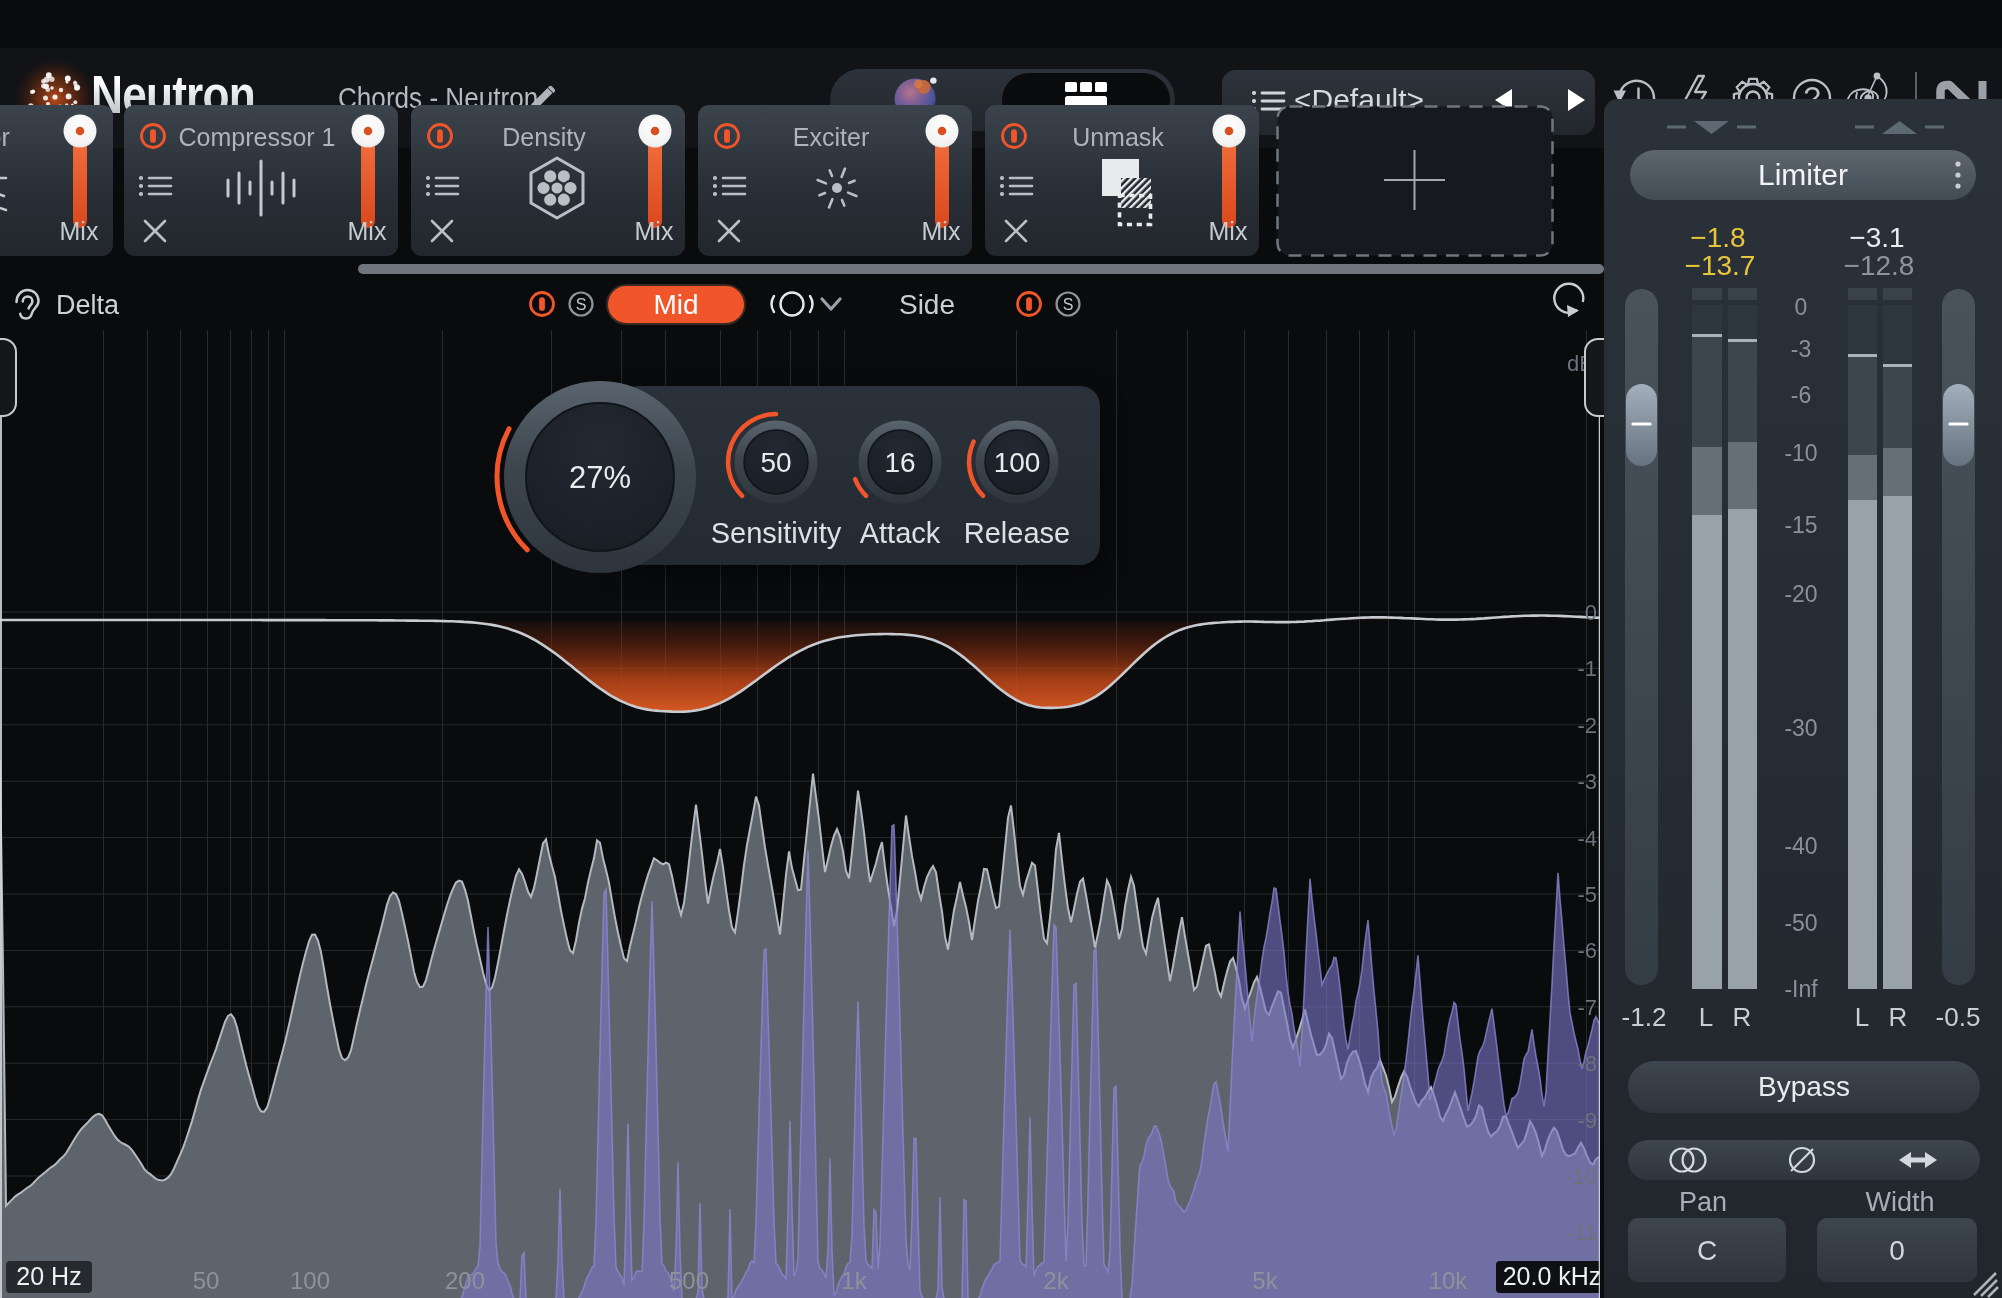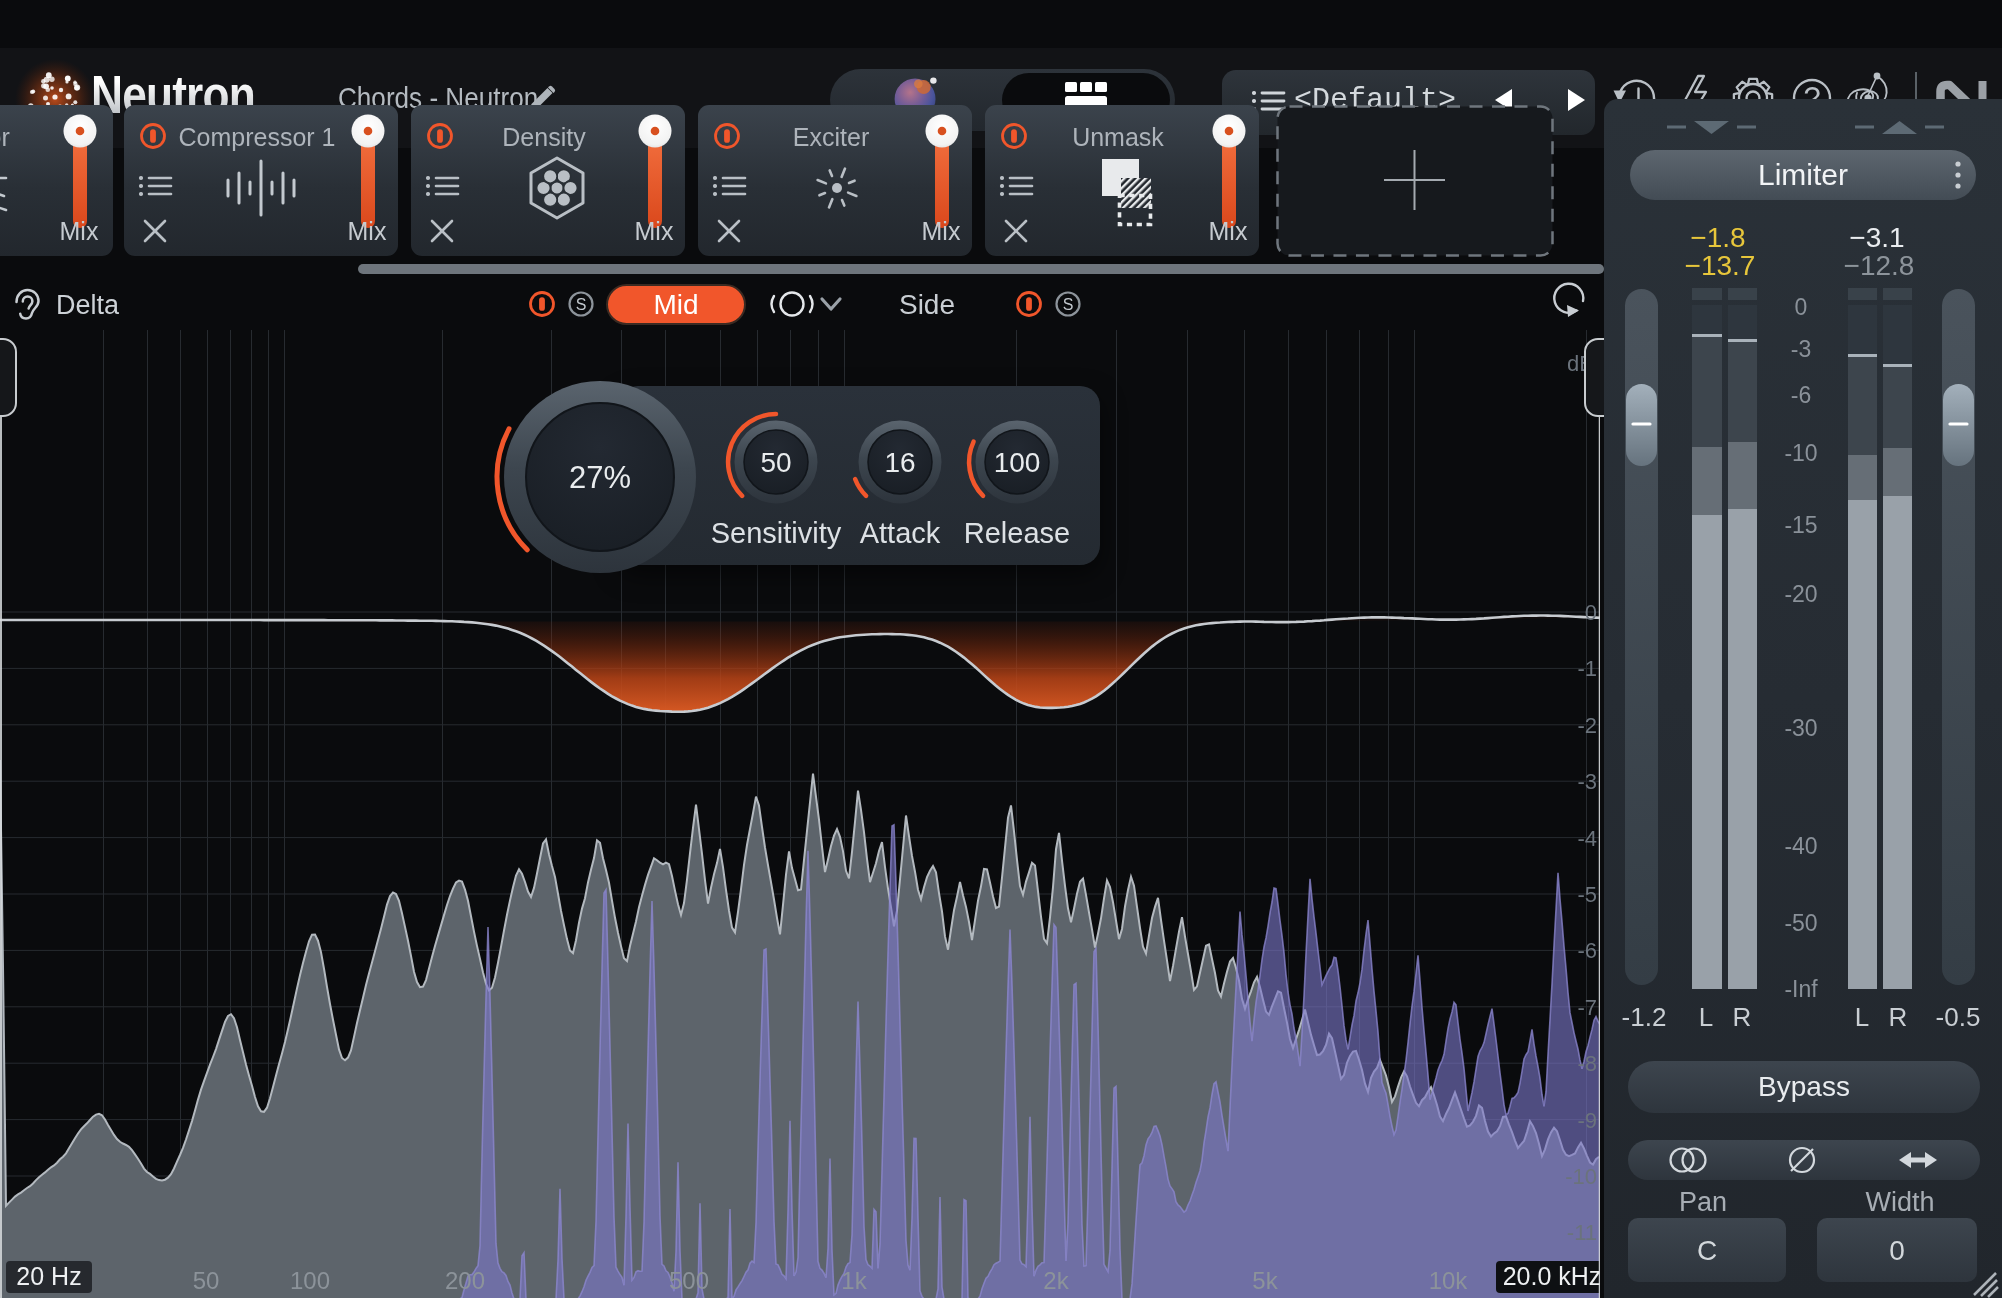--- a/index.html
+++ b/index.html
@@ -2,21 +2,21 @@
 <html><head><meta charset="utf-8"><style>
 html,body{margin:0;padding:0;background:#0b0c0e;width:2002px;height:1298px;overflow:hidden;font-family:"Liberation Sans",sans-serif;}
 #app{position:relative;width:2002px;height:1298px;background:#0a0b0d;overflow:hidden;}
 .header{position:absolute;left:0;top:0;width:2002px;height:100px;background:#121316;margin-top:48px;}
 .brand{position:absolute;left:91px;top:15px;font-size:54px;font-weight:bold;letter-spacing:-1px;transform:scaleX(0.82);transform-origin:0 0;
  background:linear-gradient(180deg,#ffffff 30%,#a9aeb4 100%);-webkit-background-clip:text;background-clip:text;color:transparent;}
 .ptitle{position:absolute;left:338px;top:34px;font-size:29px;color:#b4bac0;transform:scaleX(0.9);transform-origin:0 0;}
 .toggle{position:absolute;left:830px;top:21px;width:345px;height:62px;border-radius:31px;background:linear-gradient(180deg,#2d333a,#22272d);}
 .togright{position:absolute;left:172px;top:4px;width:168px;height:54px;border-radius:27px;background:#0a0b0d;}
 .togright svg{position:absolute;left:55px;top:5px;}
-.preset{position:absolute;left:1222px;top:22px;width:373px;height:65px;border-radius:14px;background:linear-gradient(180deg,#2e343b,#22272c);font-family:Liberation Mono, monospace;}
+.preset{position:absolute;left:1222px;top:22px;width:373px;height:65px;border-radius:14px;background:linear-gradient(180deg,#2e343b,#22272c);}
 .pname{position:absolute;left:72px;top:13px;font-size:30px;color:#d4d9dd;}
 .card{position:absolute;top:105px;height:151px;border-radius:11px;background:linear-gradient(180deg,#3b434c 0%,#292f36 55%,#22272d 100%);}
 .scrollbar{position:absolute;left:358px;top:264px;width:1246px;height:10px;border-radius:5px;background:#6e757c;}
 .knobpanel{position:absolute;left:618px;top:386px;width:482px;height:179px;border-radius:20px;background:linear-gradient(180deg,#2a313a,#242a31);box-shadow:0 10px 25px rgba(0,0,0,0.5);}
 .rpanel{position:absolute;left:1604px;top:99px;width:398px;height:1199px;border-radius:14px 0 0 0;background:linear-gradient(180deg,#2a3138 0%,#262c33 50%,#21262c 100%);}
 .tab{position:absolute;border:2px solid #c8cccf;border-radius:14px;background:#15171a;box-sizing:border-box;}
 </style></head><body>
 <div id="app">
     <svg width="1600" height="968" viewBox="0 330 1600 968" style="position:absolute;left:0;top:330px">
       <defs>

